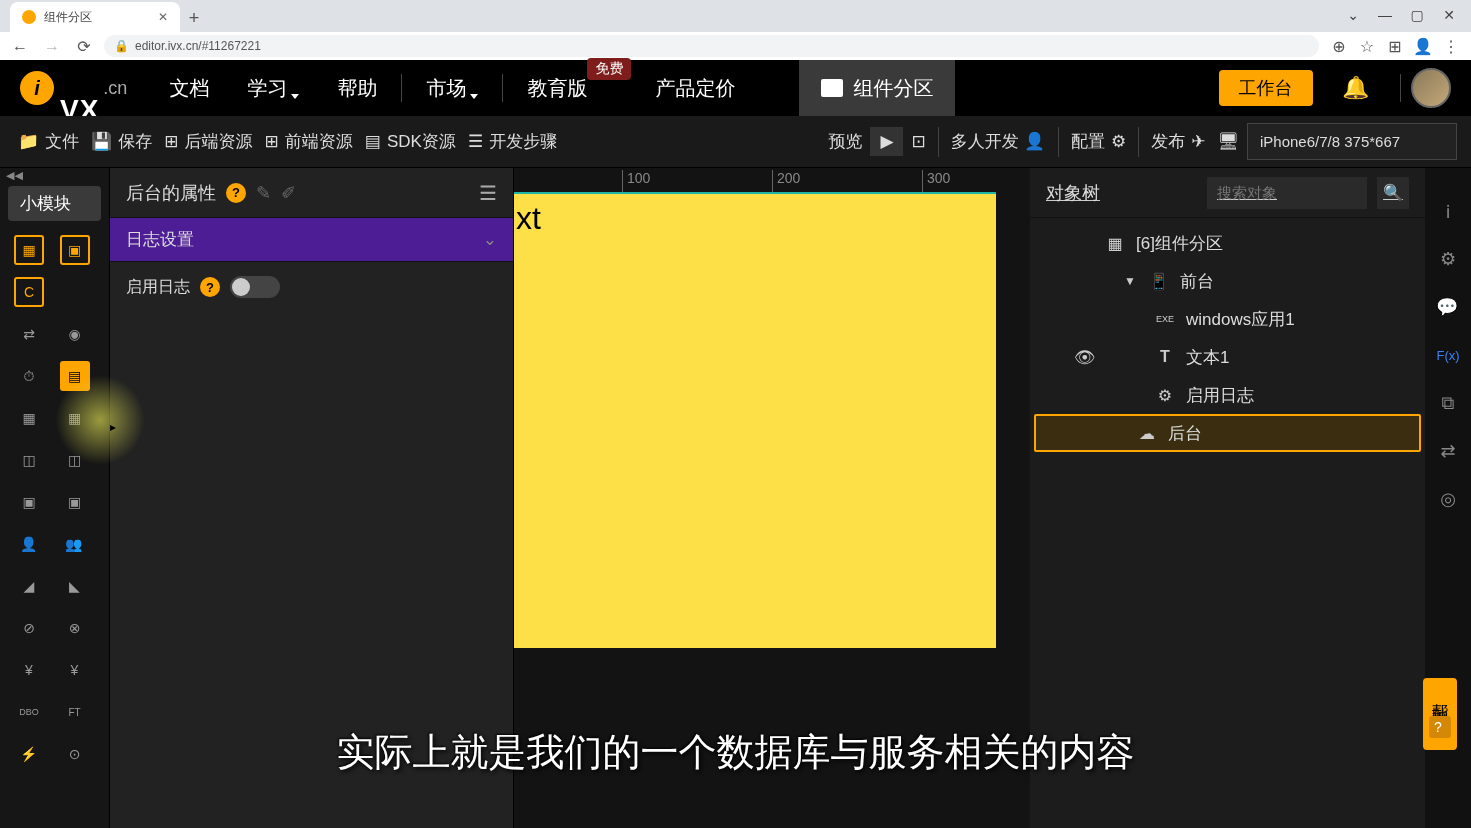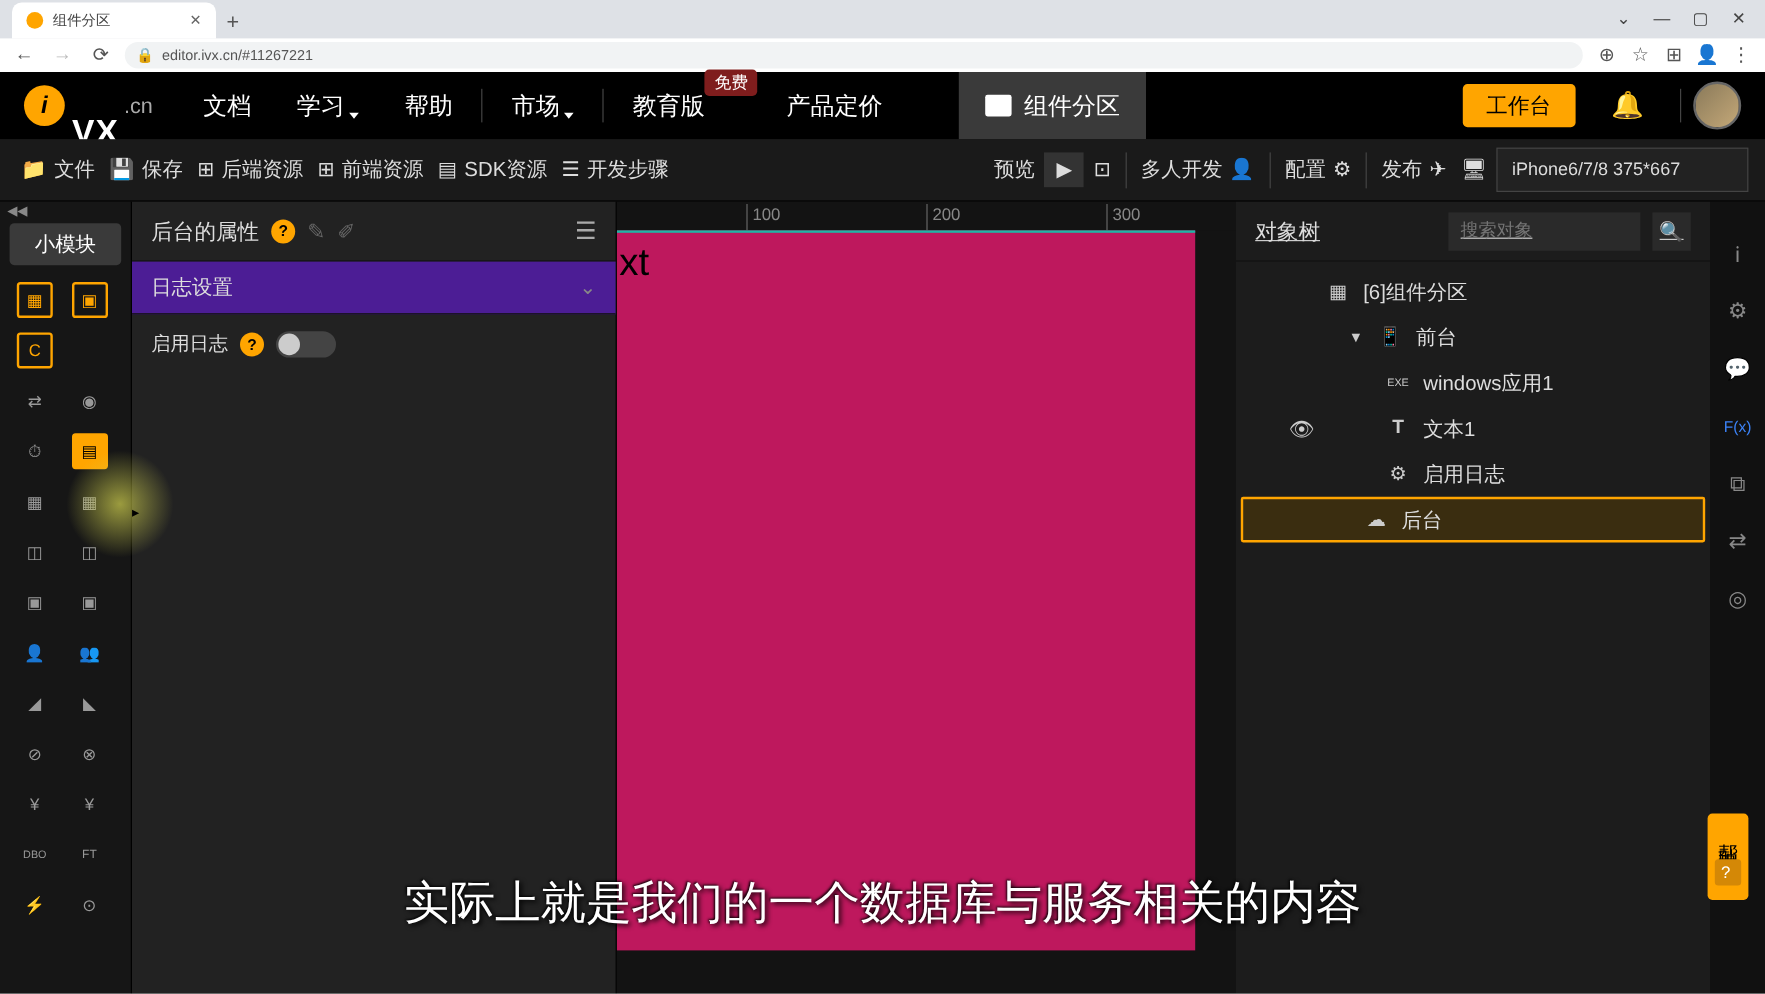--- a/index.html
+++ b/index.html
@@ -38,21 +38,21 @@
   
   .toolbar { height: 52px; background: #1a1a1a; border-bottom: 1px solid #000; display: flex; align-items: center; padding: 0 14px; gap: 4px; }
   .tool-item { display: flex; align-items: center; gap: 6px; color: #ddd; font-size: 17px; padding: 0 4px; }
   .tool-divider { width: 1px; height: 30px; background: #444; margin: 0 4px; }
   .device-select { background: #222; border: 1px solid #444; color: #ddd; padding: 4px 12px; font-size: 15px; min-width: 210px; height: 37px; display: flex; align-items: center; }
   
   .main-area { flex: 1; display: flex; overflow: hidden; }
   
   .left-rail { width: 110px; background: #161616; border-right: 1px solid #000; display: flex; flex-direction: column; }
   .rail-collapse { height: 14px; display: flex; align-items: center; padding-left: 6px; color: #888; font-size: 11px; }
-  .rail-tab { background: #3a3a3a; color: #fff; font-size: 17px; padding: 6px 12px; margin: 4px 8px; border-radius: 4px; text-align: center; }
+  .rail-tab { background: #3a3a3a; color: #fff; font-size: 17px; padding: 6px 12px; margin: 4px 8px; border-radius: 4px; text-align: left; }
   .rail-icons { display: grid; grid-template-columns: 1fr 1fr; gap: 12px 10px; padding: 10px 14px; }
   .rail-icon { width: 30px; height: 30px; border: 2px solid #999; border-radius: 3px; display: flex; align-items: center; justify-content: center; color: #999; font-size: 14px; position: relative; }
   .rail-icon.accent { border-color: #ffa500; color: #ffa500; }
   .rail-icon.noborder { border: none; }
   .highlight-glow { position: absolute; width: 90px; height: 90px; background: radial-gradient(circle, rgba(212,212,80,0.7) 0%, rgba(212,212,80,0.0) 70%); border-radius: 50%; left: 55px; top: 150px; pointer-events: none; z-index: 5; }
   .cursor-dot { position: absolute; left: 110px; top: 195px; color: #000; font-size: 12px; z-index: 6; }
   
   .props-panel { width: 404px; background: #222; border-right: 1px solid #000; position: relative; }
   .props-header { height: 50px; display: flex; align-items: center; padding: 0 16px; gap: 10px; border-bottom: 1px solid #111; }
   .props-title { font-size: 18px; color: #ddd; }
@@ -62,21 +62,21 @@
   .props-section { height: 44px; background: #4c1d95; display: flex; align-items: center; padding: 0 16px; font-size: 17px; color: #ddd; border-bottom: 1px solid #111; }
   .props-section .chev { margin-left: auto; color: #888; }
   .props-row { display: flex; align-items: center; padding: 14px 16px; gap: 10px; }
   .props-label { font-size: 16px; color: #ddd; }
   .toggle { width: 50px; height: 22px; background: #444; border-radius: 11px; position: relative; }
   .toggle-knob { width: 18px; height: 18px; background: #ccc; border-radius: 50%; position: absolute; top: 2px; left: 2px; }
   
   .canvas-area { flex: 1; background: #131313; position: relative; overflow: hidden; }
   .ruler-h { height: 24px; background: #131313; position: relative; margin-left: 0; }
   .ruler-tick { position: absolute; top: 2px; color: #888; font-size: 14px; border-left: 1px solid #666; padding-left: 4px; height: 22px; }
-  .canvas-page { position: absolute; left: 0; top: 24px; width: 482px; height: 600px; background: #be185d; border-top: 2px solid #1fb5a7; }
+  .canvas-page { position: absolute; left: 0; top: 24px; width: 482px; height: 456px; background: #fde047; border-top: 2px solid #1fb5a7; }
   .canvas-text { position: absolute; left: 2px; top: 6px; color: #000; font-size: 32px; }
   
   .tree-panel { width: 395px; background: #1c1c1c; display: flex; flex-direction: column; }
   .tree-header { height: 50px; display: flex; align-items: center; padding: 0 16px; gap: 10px; border-bottom: 1px solid #111; text-decoration: underline; }
   .tree-title { font-size: 18px; color: #ddd; }
   .tree-search { margin-left: auto; background: #2a2a2a; border: none; color: #999; padding: 6px 10px; font-size: 15px; width: 160px; height: 32px; }
   .search-icon-btn { width: 32px; height: 32px; background: #2a2a2a; display: flex; align-items: center; justify-content: center; color: #ccc; }
   .tree-body { flex: 1; padding: 6px 4px; position: relative; }
   .tree-node { display: flex; align-items: center; height: 38px; padding: 0 10px; gap: 10px; font-size: 17px; color: #ddd; }
   .tree-node.selected { background: #3a2d10; border: 2px solid #ffa500; border-radius: 2px; }

